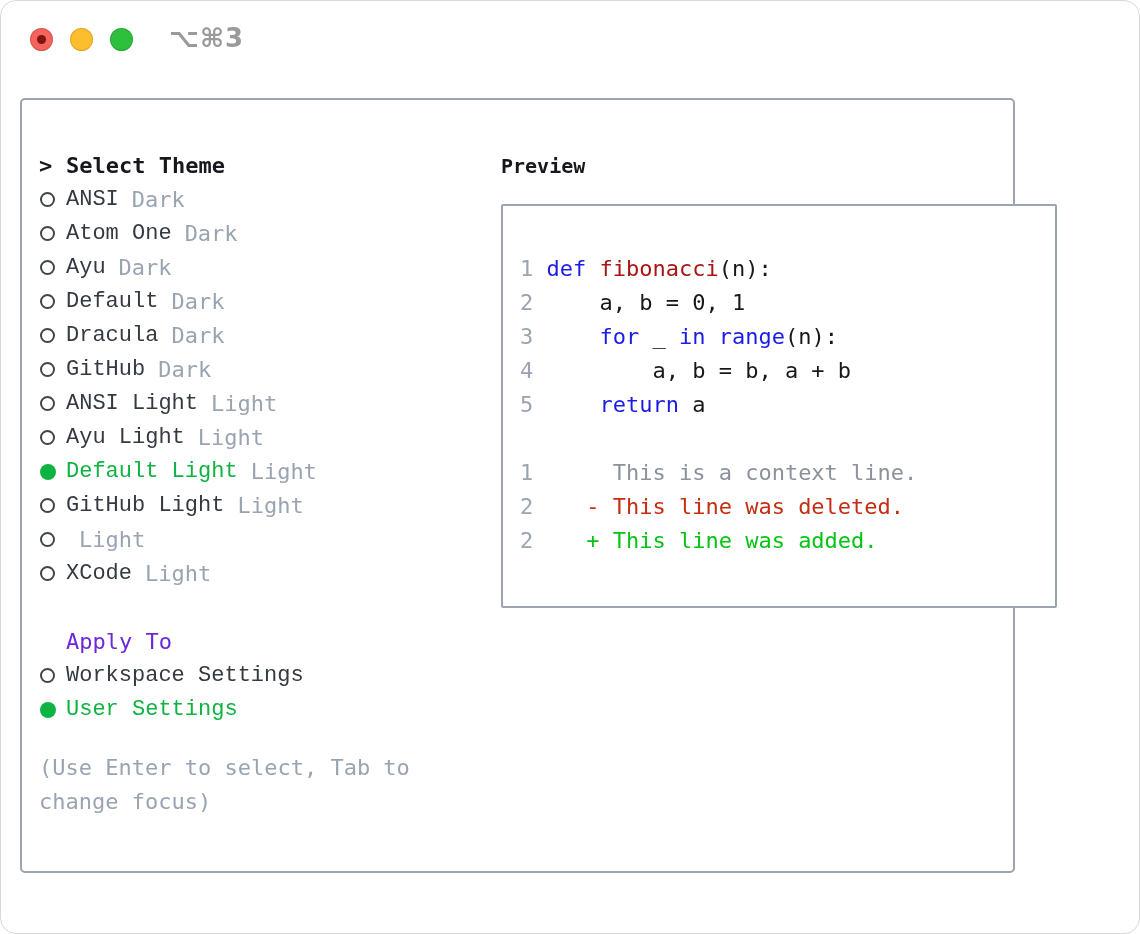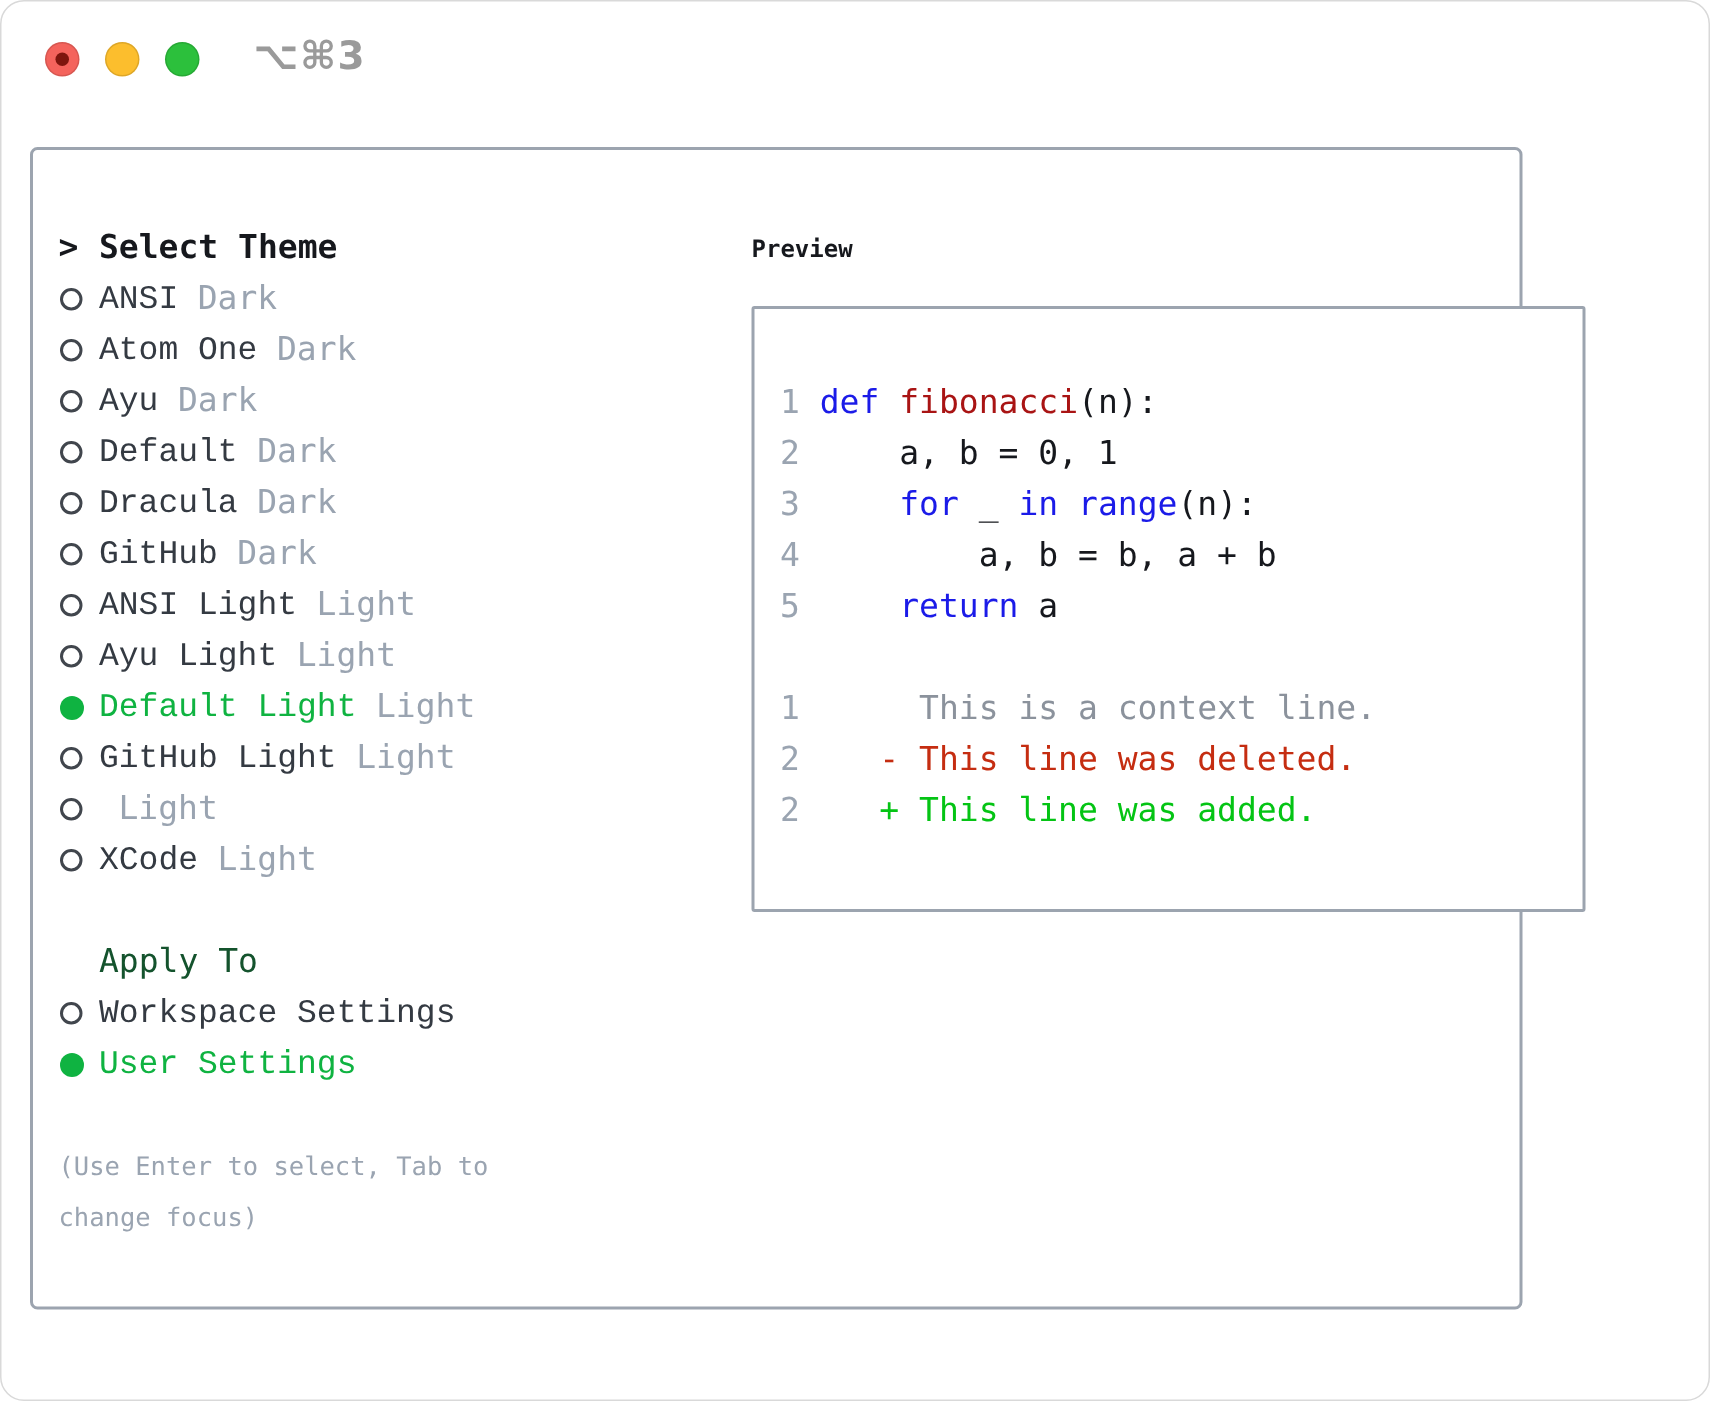--- a/index.html
+++ b/index.html
@@ -29,24 +29,24 @@
   .row{height:34px;line-height:34px;display:flex;font-size:22px;white-space:pre;}
   .marker{width:27px;flex:none;position:relative;}
   .cursor{font-weight:bold;color:#16181d;}
   .circle{position:absolute;left:1px;top:9px;width:15px;height:15px;border-radius:50%;box-sizing:border-box;border:2px solid #41464d;}
   .circle.sel{border:none;background:var(--green);width:16px;height:16px;}
   .hdr{font-weight:bold;color:#16181d;text-align:right;}
   .name{color:#343a42;font-family:Liberation Mono, monospace;}
   .tag{color:#9aa4b1;margin-left:13px;}
   .row.selected .name{color:var(--green);}
   .spacer{height:34px;}
-  .subhdr{color:#14532d;}
-  .hint{color:#9aa4b1;font-size:17px;line-height:34px;margin-top:34px;white-space:pre;}
+  .subhdr{color:#6d28d9;}
+  .hint{color:#9aa4b1;font-size:22px;line-height:34px;margin-top:24px;white-space:pre;}
   
-  .preview-title{font-size:16px;line-height:34px;font-weight:bold;color:#16181d;}
+  .preview-title{font-size:20px;line-height:34px;font-weight:bold;color:#16181d;}
   .preview-box{
     margin-top:21px;width:556px;height:404px;box-sizing:border-box;
     border:2px solid #9ca4af;border-radius:2px;background:#fff;
     padding:46px 0 0 17px;overflow:hidden;
   }
   .cl{height:34px;line-height:34px;font-size:22px;white-space:pre;}
   .ln{display:inline-block;width:1ch;margin-right:1ch;color:#9aa4b1;}
   .tok-p{color:#16181d;}
   .tok-k{color:#1b1be8;}
   .tok-f{color:#a91414;}

